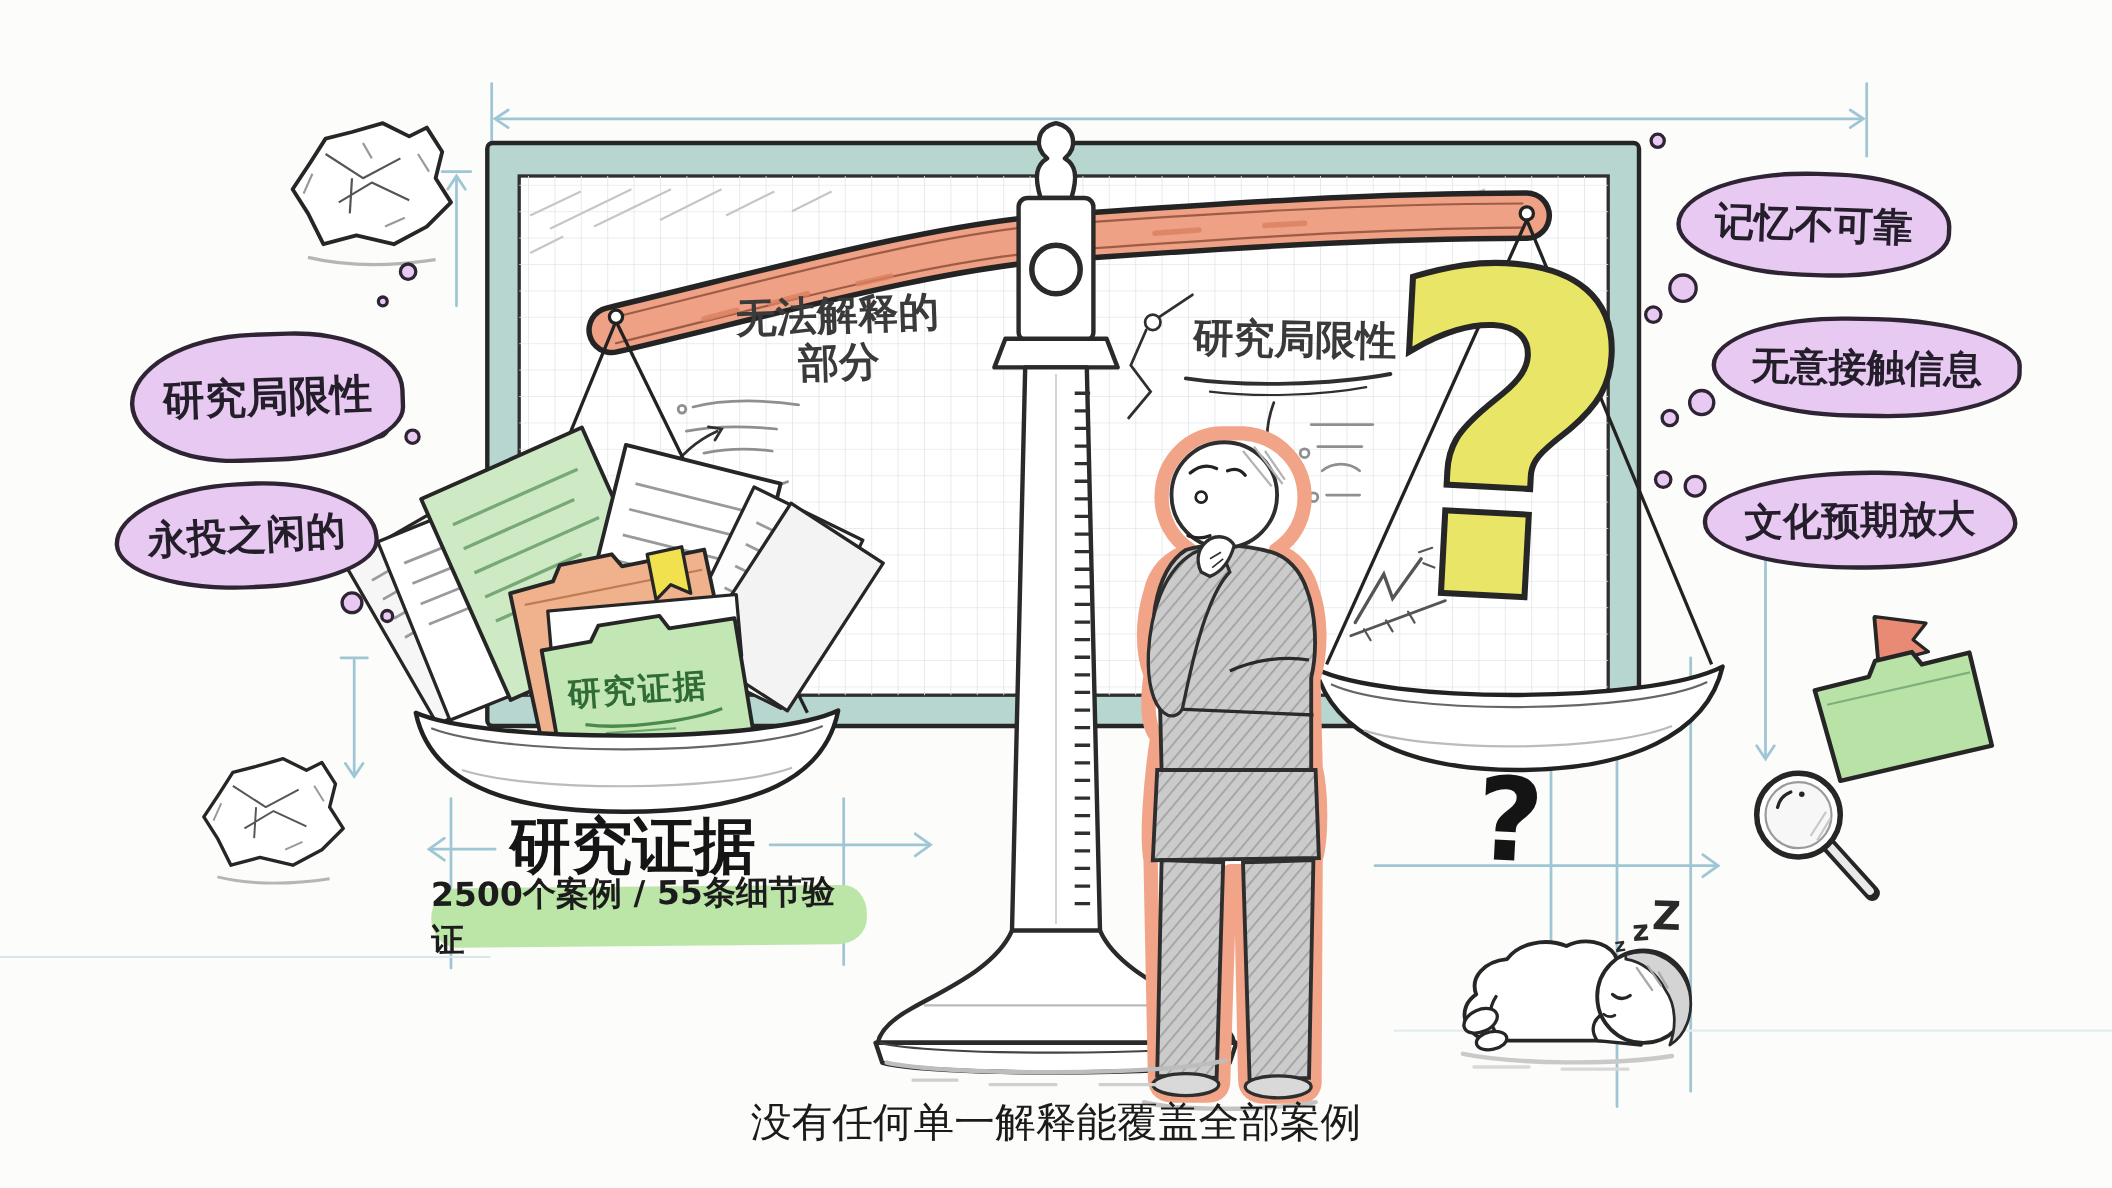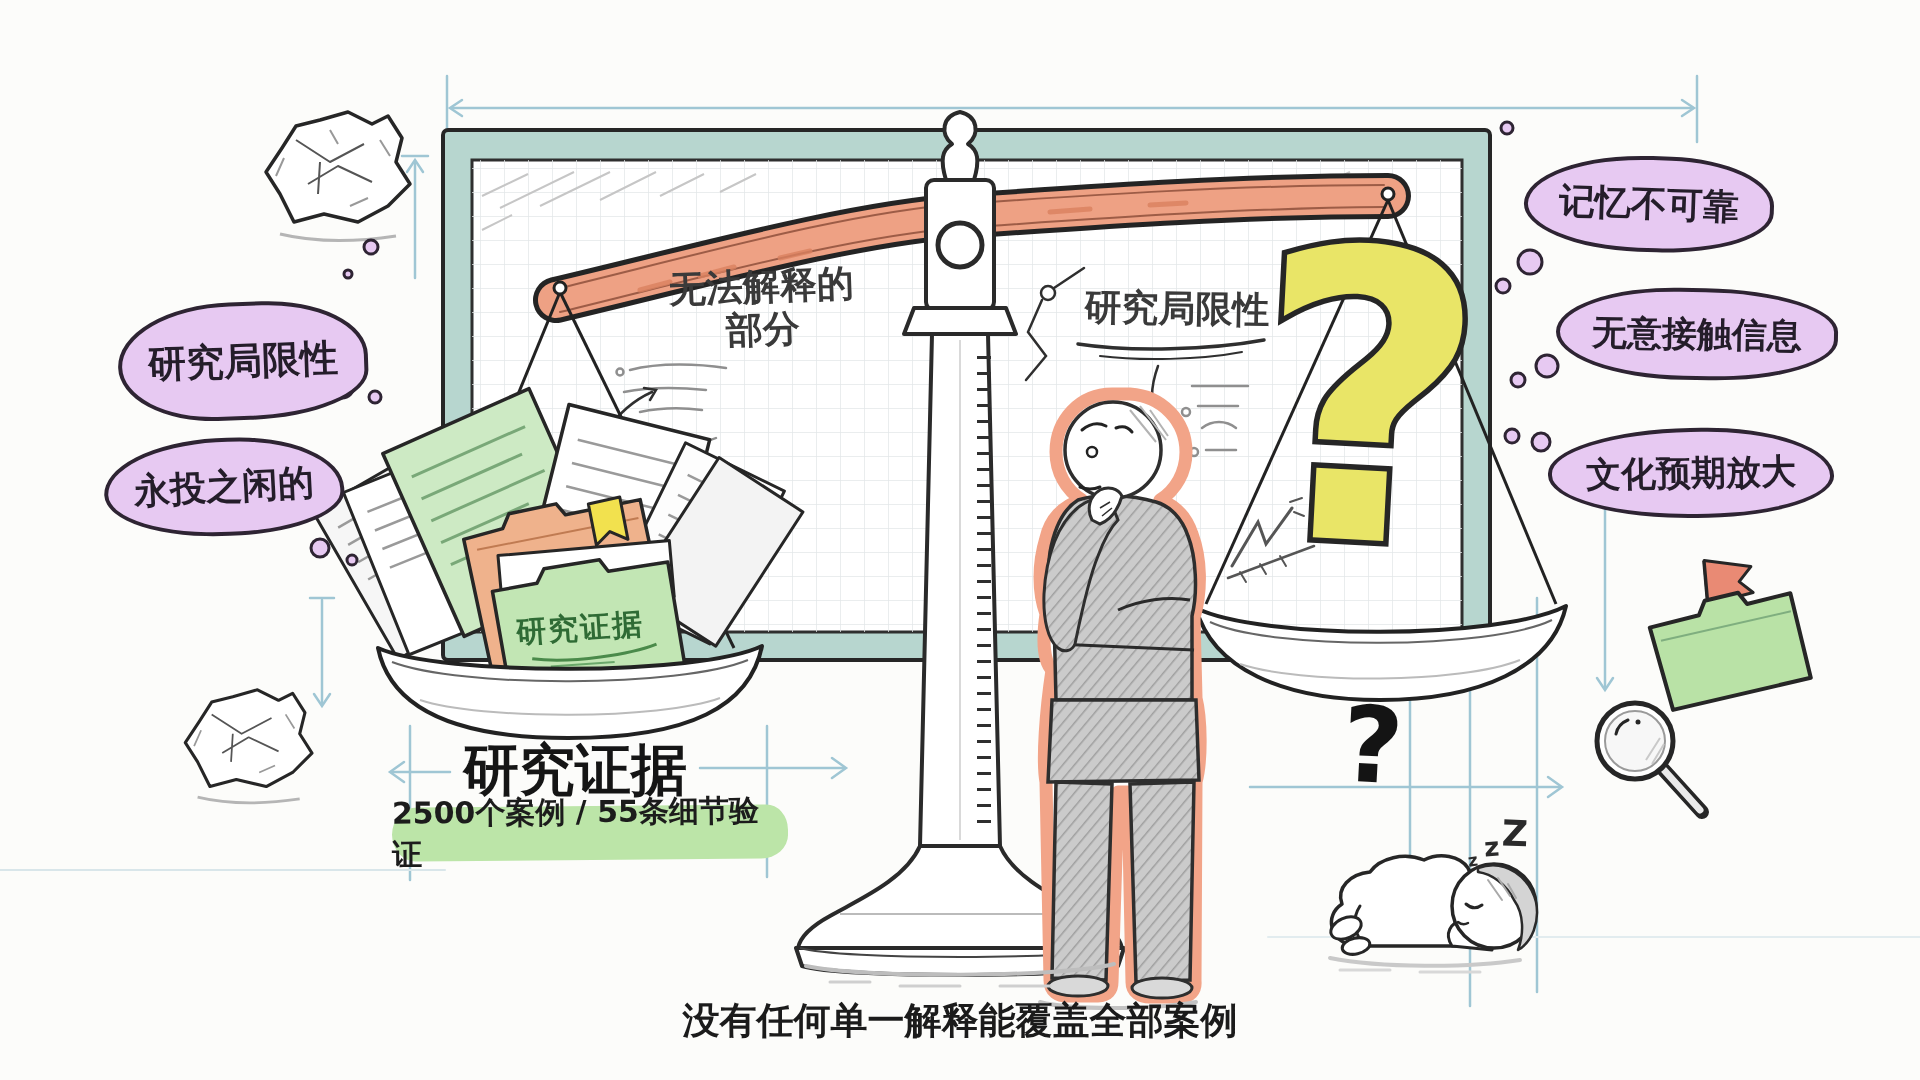--- a/index.html
+++ b/index.html
@@ -20,21 +20,21 @@
     -webkit-text-stroke:11px #262626;paint-order:stroke fill;
   }
   .qmark-small{font-weight:bold;color:#141414;font-size:105px;line-height:1;}
   .folder-label{font-weight:bold;color:#2f6b35;letter-spacing:2px;}
   .evidence-title{font-weight:bold;color:#151515;text-align:center;}
   .evidence-badge{
     position:absolute;display:flex;align-items:center;justify-content:center;
     background:#bce5a8;font-weight:bold;color:#1c1c1c;
     border-radius:28px 24px 30px 26px / 30px 28px 26px 30px;
   }
-  .caption{font-weight:bold;color:#1b1b1b;text-align:center;}
+  .caption{font-weight:normal;color:#1b1b1b;text-align:center;}
   .zz{position:absolute;font-weight:bold;color:#2a2a2a;line-height:1;}
 </style>
 </head>
 <body>
 
 <div class="stage">
 
 <svg class="art" width="1920" height="1080" viewBox="0 0 1920 1080">
   <defs>
     <pattern id="grid" width="24" height="24" patternUnits="userSpaceOnUse">

